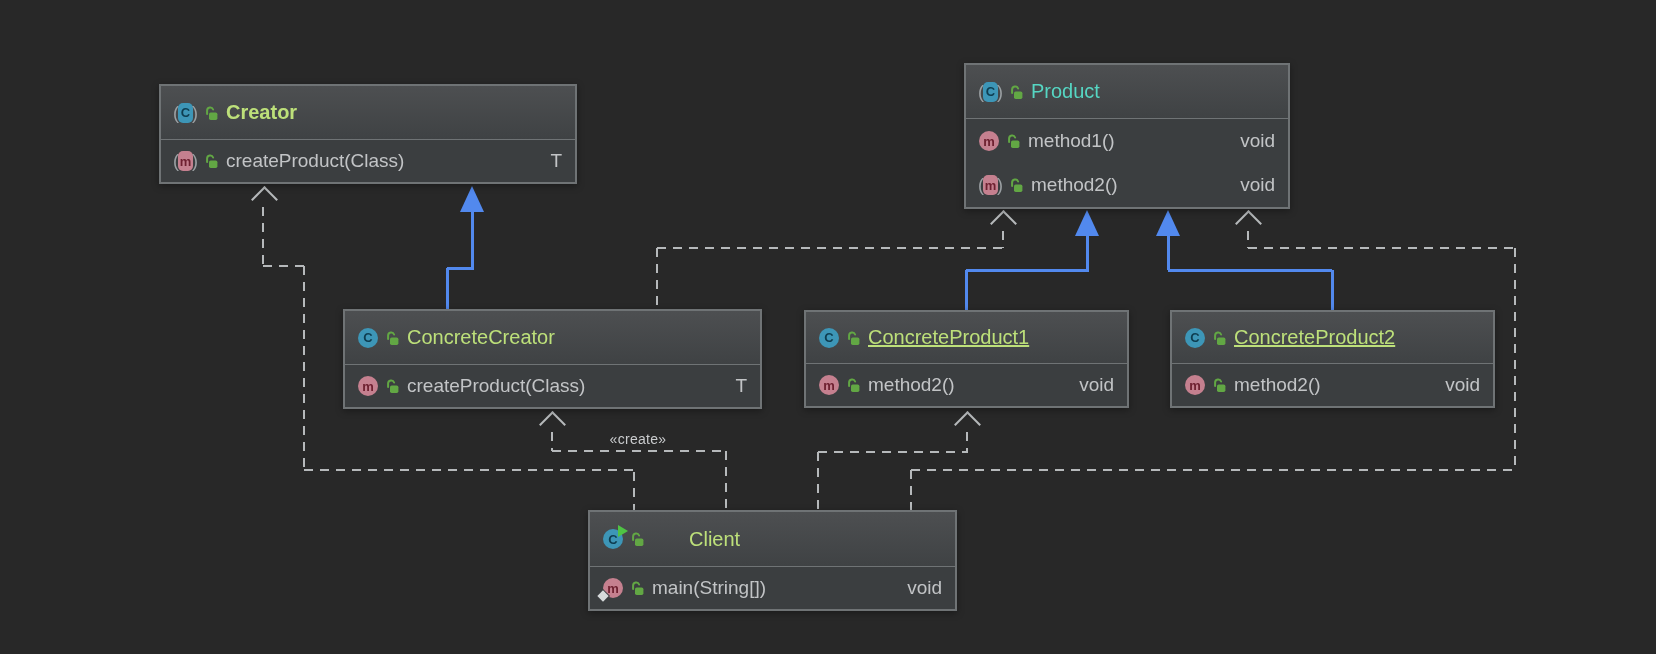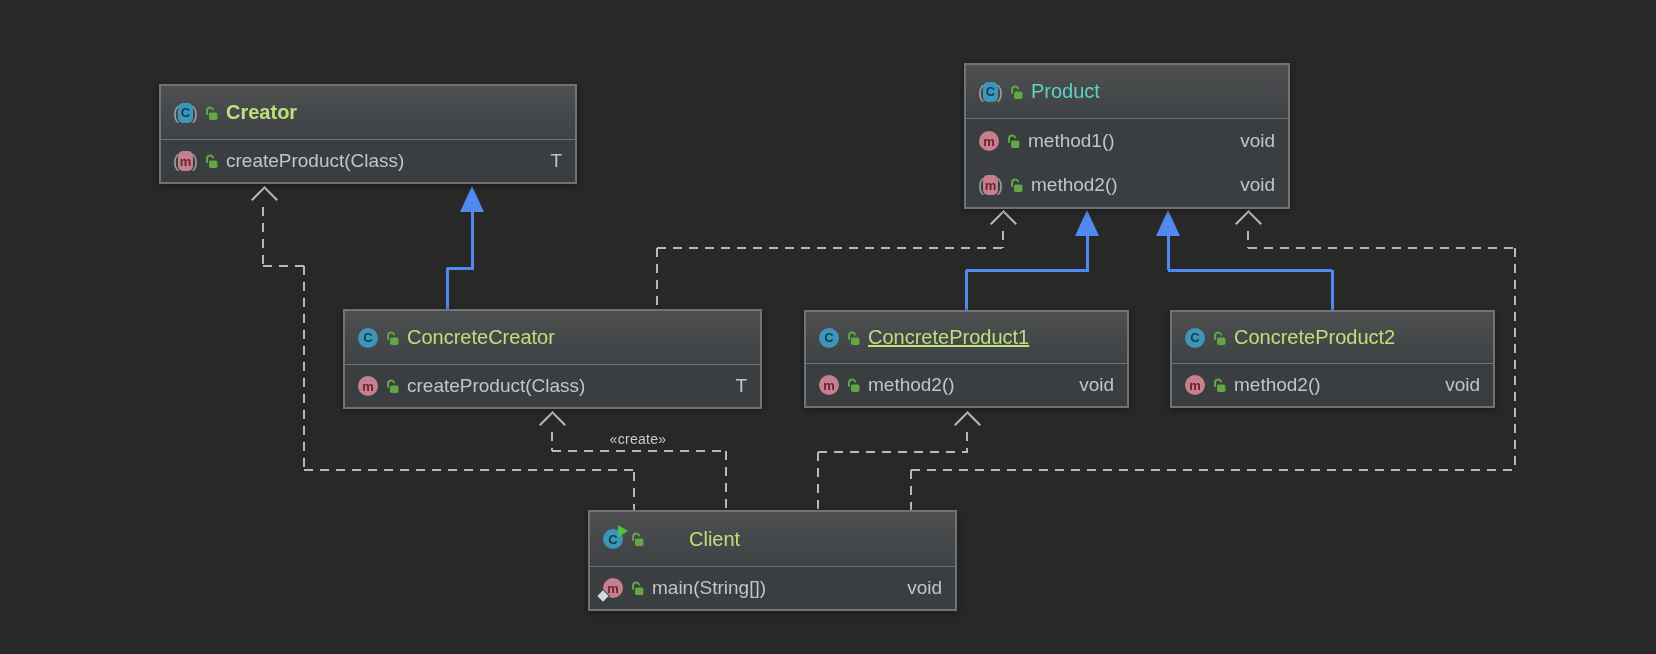--- a/index.html
+++ b/index.html
@@ -237,21 +237,21 @@
         <div class="node-header" style="height: 52px;">
           <span class="icon-wrap">
             <span class="ic ic-circle ic-class">C</span>
           </span>
           <span class="lock">
             <svg width="13" height="16" viewBox="0 0 13 16">
               <path d="M2.1 9 V5.6 a3.1 3.1 0 0 1 6 -1.1" fill="none" stroke="#62a744" stroke-width="2" stroke-linecap="round"></path>
               <rect x="4" y="7.5" width="8.4" height="7.4" rx="1.7" fill="#62a744"></rect>
             </svg>
           </span>
-          <span class="cname" style="color: rgb(189, 224, 122);">ConcreteProduct2</span>
+          <span class="cname" style="color: rgb(189, 224, 122); text-decoration: underline;">ConcreteProduct2</span>
         </div>
         <div class="member-row" style="height: 42px;">
           <span class="icon-wrap">
             <span class="ic ic-circle ic-method">m</span>
           </span>
           <span class="lock">
             <svg width="13" height="16" viewBox="0 0 13 16">
               <path d="M2.1 9 V5.6 a3.1 3.1 0 0 1 6 -1.1" fill="none" stroke="#62a744" stroke-width="2" stroke-linecap="round"></path>
               <rect x="4" y="7.5" width="8.4" height="7.4" rx="1.7" fill="#62a744"></rect>
             </svg>

